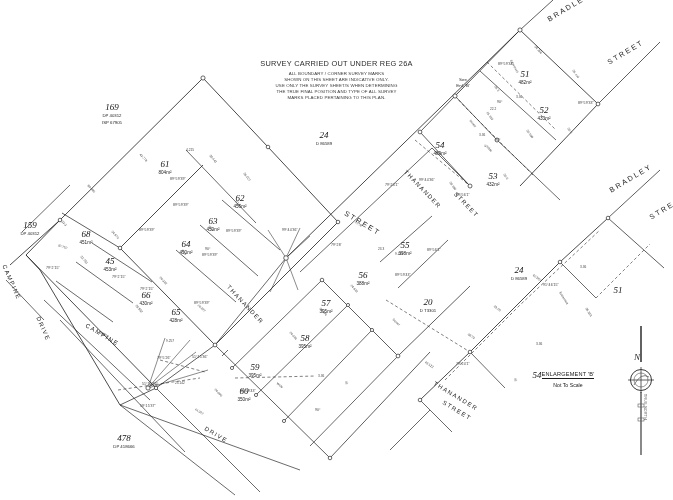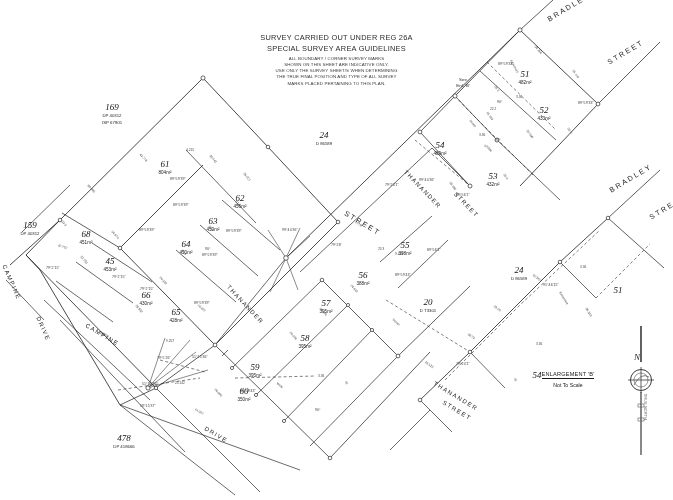--- a/index.html
+++ b/index.html
@@ -4,21 +4,21 @@
 <title>Survey Plan</title>
 <style>
   html,body{margin:0;padding:0;background:#ffffff;}
   body{width:673px;height:500px;overflow:hidden;
        font-family:"Liberation Sans", sans-serif;color:#1a1a1a;}
   #sheet{position:relative;width:673px;height:500px;background:#fff;}
   svg{position:absolute;left:0;top:0;}
   
   #note{position:absolute;left:0;top:33px;width:673px;text-align:center;}
   #note .big{font-size:7.4px;letter-spacing:.25px;color:#2b2b2b;}
-  #note .big div{margin-bottom:2.2px;}
+  #note .big div{margin-bottom:2.2px;margin-top:26px;}
   #note .small{font-size:4.4px;letter-spacing:.1px;color:#3a3a3a;margin-top:3px;}
   #note .small div{margin-bottom:1.1px;}
   
   .lot{position:absolute;text-align:center;}
   .lot .num{font-family:"Liberation Serif", serif;font-style:italic;
             font-size:9px;color:#141414;line-height:1;}
   .lot .area{font-size:4.6px;color:#242424;line-height:1;margin-top:1.6px;}
   .lot .dp{font-size:4.3px;color:#242424;line-height:1.3;margin-top:1.4px;}
   
   .bd{position:absolute;font-size:3.5px;color:#3c3c3c;white-space:nowrap;
@@ -217,21 +217,20 @@
       <line x1="641" y1="367" x2="641" y2="393" stroke="#3a3a3a" stroke-width="0.8"></line>
       <path d="M634,385 Q641,372 649,377" fill="none" stroke="#4a4a4a" stroke-width="0.7"></path>
       <rect x="638" y="404" width="6" height="3" fill="none" stroke="#5a5a5a" stroke-width="0.6"></rect>
       <rect x="638" y="418" width="6" height="3" fill="none" stroke="#5a5a5a" stroke-width="0.6"></rect>
     </g>
   </svg>
 
   <div id="note">
     <div class="big">
       <div>SURVEY CARRIED OUT UNDER REG 26A</div>
-      <div>SPECIAL SURVEY AREA GUIDELINES</div>
     </div>
     <div class="small">
       <div>ALL BOUNDARY / CORNER SURVEY MARKS</div>
       <div>SHOWN ON THIS SHEET ARE INDICATIVE ONLY.</div>
       <div>USE ONLY THE SURVEY SHEET/S WHEN DETERMINING</div>
       <div>THE TRUE FINAL POSITION AND TYPE OF ALL SURVEY</div>
       <div>MARKS PLACED PERTAINING TO THIS PLAN.</div>
     </div>
   </div>
 

